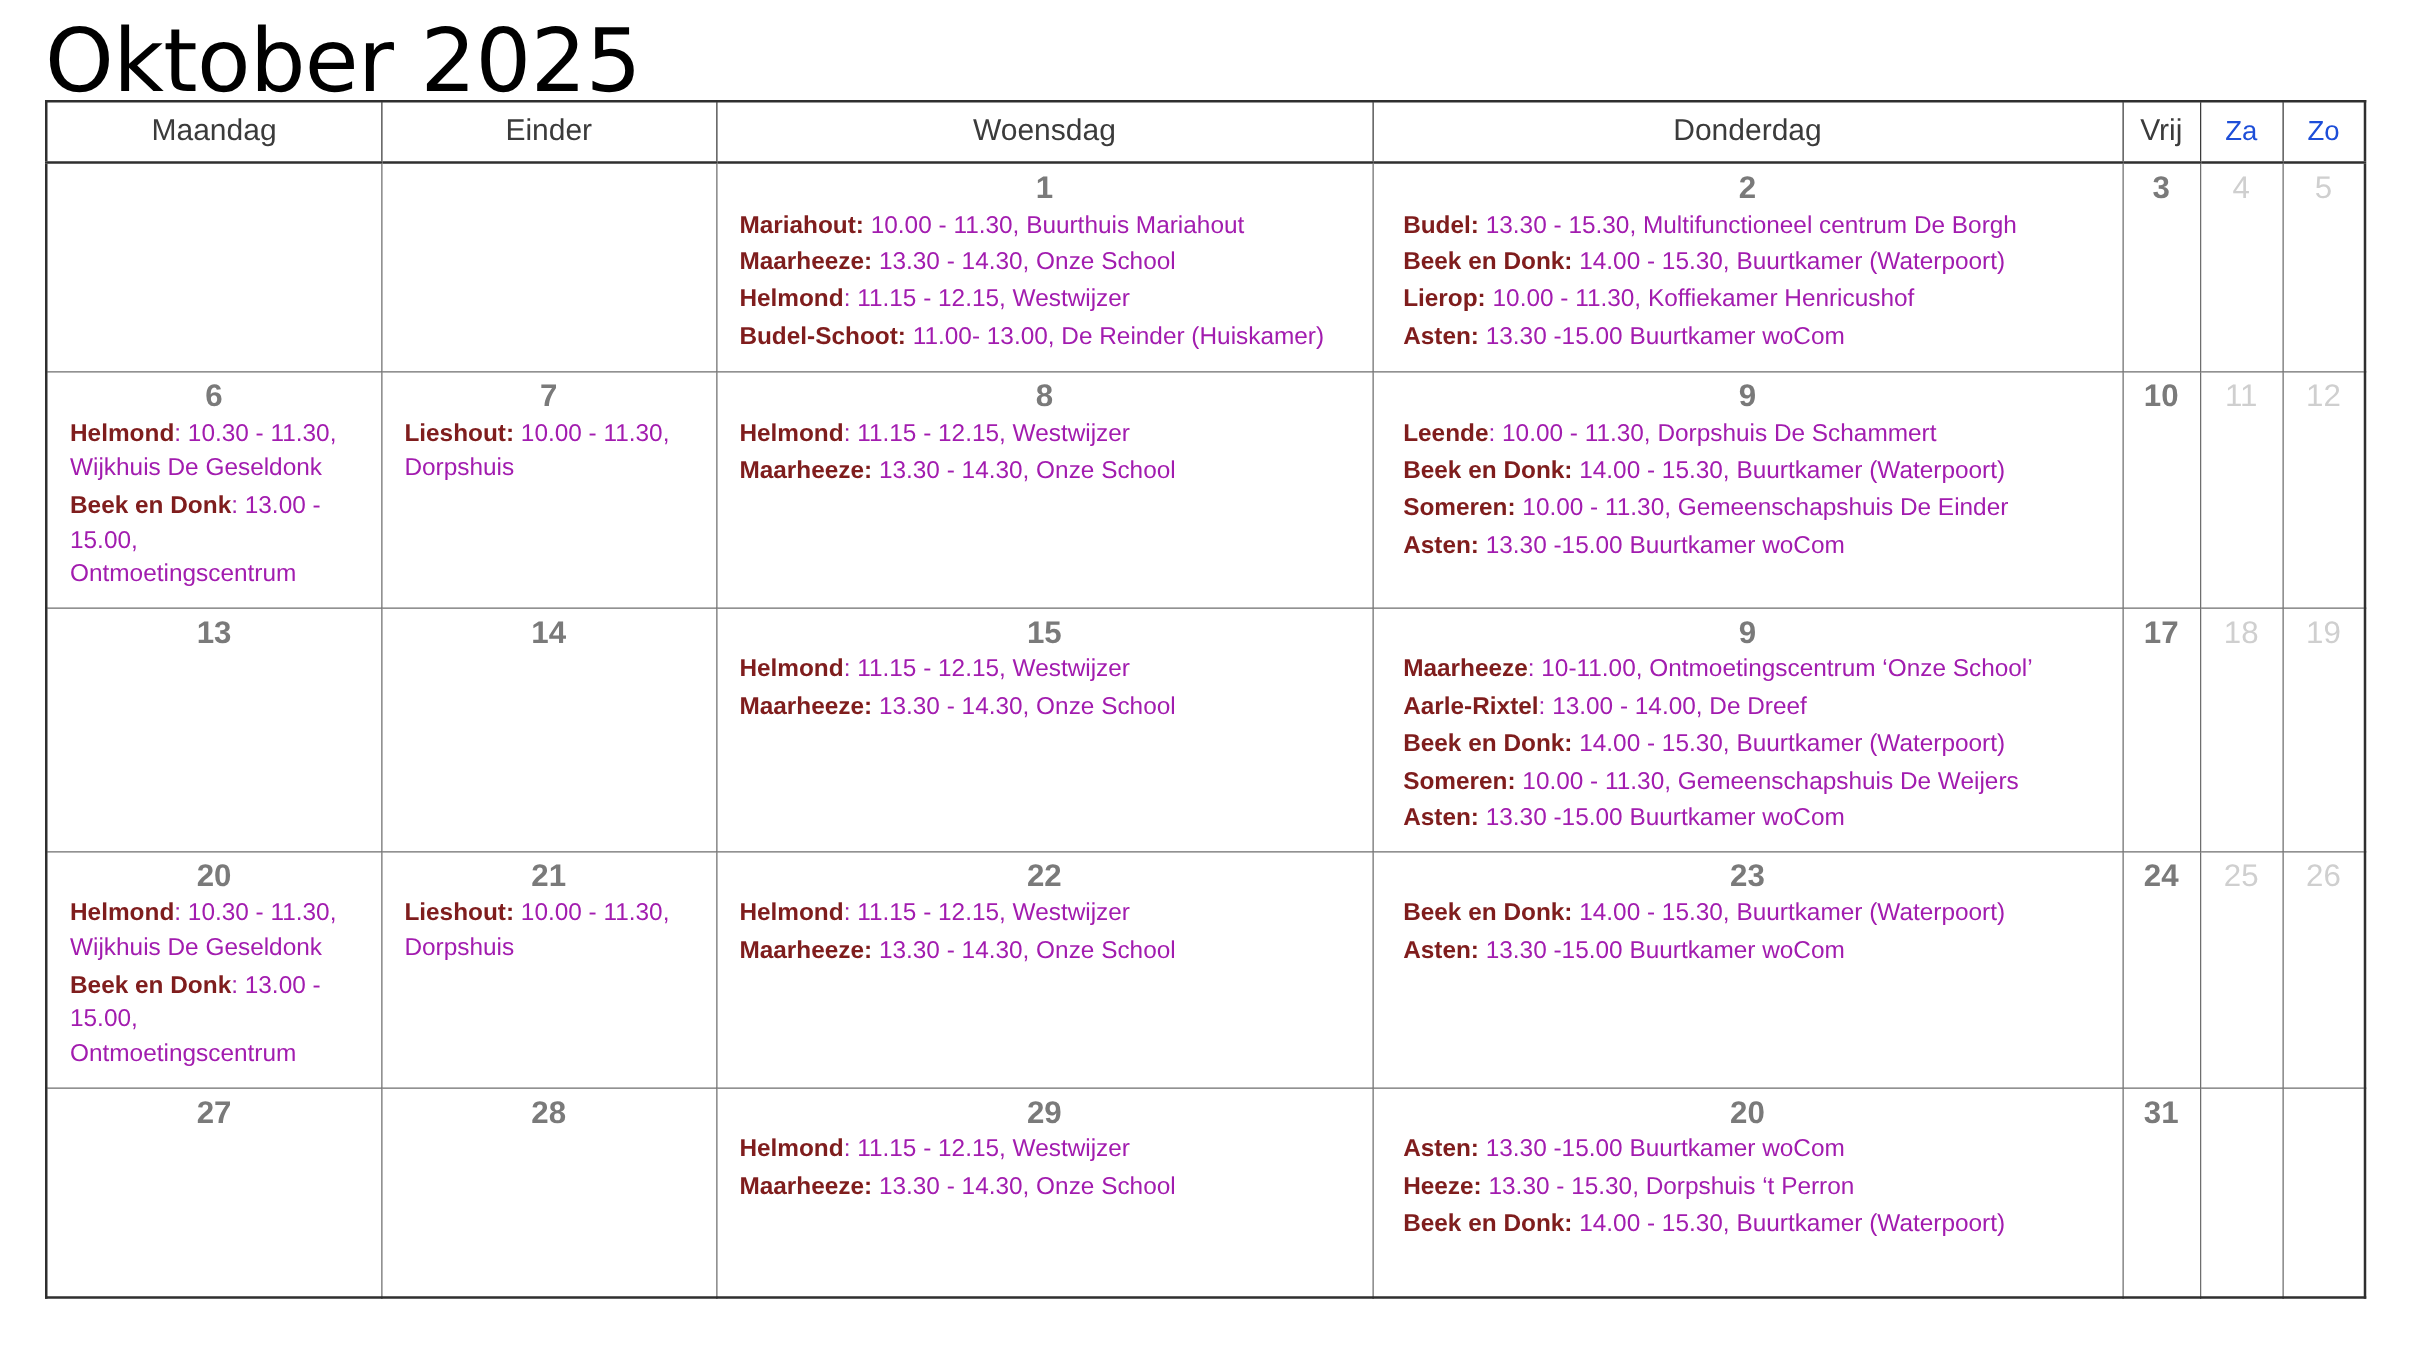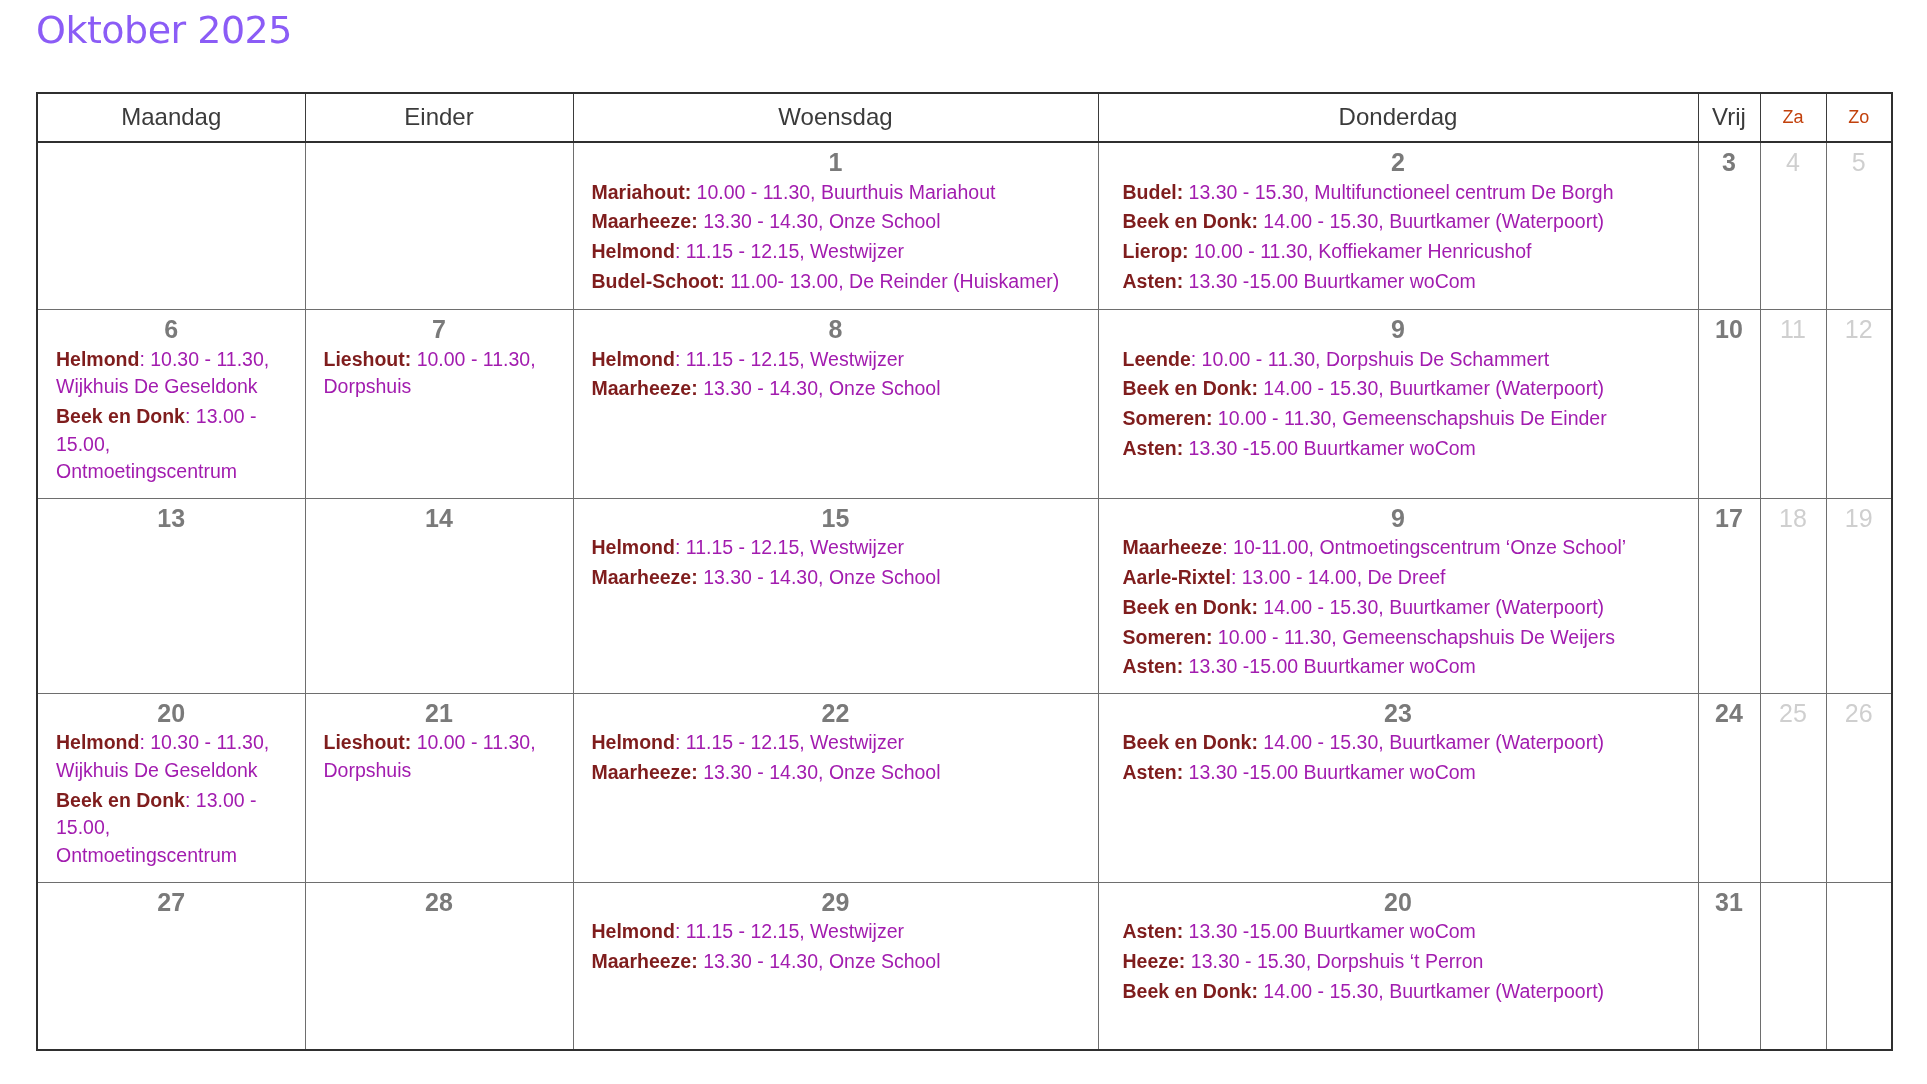--- a/index.html
+++ b/index.html
@@ -18,47 +18,47 @@
   #page {
     position: relative;
     width: 1927px;
     height: 1084px;
     box-sizing: border-box;
   }
   #title {
     position: absolute;
     left: 36px;
     top: 8px;
-    font-size: 38px;
-    color: #8b5cf6;
+    font-size: 70px;
+    color: #000000;
     letter-spacing: -0.5px;
     font-weight: 400;
     font-family: "DejaVu Sans", sans-serif;
   }
   table.calendar {
     position: absolute;
     left: 36px;
-    top: 92px;
+    top: 80px;
     width: 1855px;
     border-collapse: collapse;
     table-layout: fixed;
   }
   table.calendar thead th {
     font-weight: 400;
     font-size: 24px;
     color: #3b3b3b;
     padding: 9px 0 10px 0;
     border: 1px solid #3b3b3b;
     border-bottom: 2px solid #2f2f2f;
     text-align: center;
     background: #fff;
   }
   table.calendar thead th.weekend-head {
-    color: #c2410c;
-    font-size: 18px;
+    color: #1d4ed8;
+    font-size: 22px;
   }
   table.calendar {
     border: 2px solid #2f2f2f;
   }
   td.daycell {
     border: 1px solid #6e6e6e;
     vertical-align: top;
     padding: 6px 10px 10px 10px;
     height: 150px;
     background: #fff;

